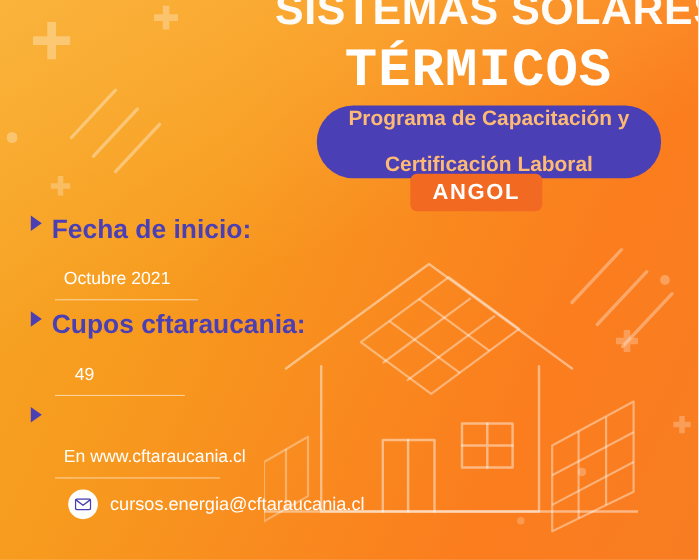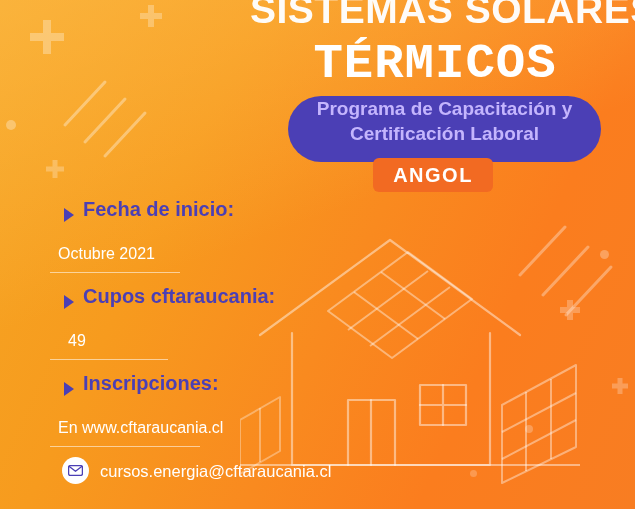--- a/index.html
+++ b/index.html
@@ -65,25 +65,25 @@
 
   
   .badge {
     position: absolute;
     top: 96px;
     left: 288px;
     width: 313px;
     height: 66px;
     background: #4b3fb5;
     border-radius: 33px;
-    color: #c4b5fd;
+    color: #fdba74;
     display: flex;
     flex-direction: column;
     align-items: center;
-    justify-content: flex-start;
+    justify-content: space-between;
     text-align: center;
     font-size: 19px;
     font-weight: bold;
     line-height: 25px;
   }
   .badge span { display: block; }
 
   .city-pill {
     position: absolute;
     top: 158px;
@@ -105,27 +105,26 @@
   .info {
     position: absolute;
     left: 28px;
     top: 196px;
     width: 390px;
     color: #ffffff;
   }
   .info-item { position: relative; margin-bottom: 4px; }
   .info-head {
     display: flex;
-    align-items: flex-end;
+    align-items: flex-start;
     gap: 9px;
-    font-size: 20px;
+    font-size: 24px;
     font-weight: bold;
     color: #4b3fb5;
     line-height: 26px;
-    margin-left: 36px;
   }
   .tri {
     width: 0; height: 0;
     border-left: 10px solid #4b3fb5;
     border-top: 7px solid transparent;
     border-bottom: 7px solid transparent;
     flex: none;
   }
   .info-value {
     font-size: 16px;
@@ -284,21 +283,20 @@
         <span class="tri"></span>
         <span>Cupos cftaraucania:</span>
       </div>
       <div class="info-value indent-more">49</div>
       <div class="rule w2"></div>
     </div>
 
     <div class="info-item">
       <div class="info-head">
         <span class="tri"></span>
-        <span>Inscripciones:</span>
       </div>
       <div class="info-value">En www.cftaraucania.cl</div>
       <div class="rule w3"></div>
     </div>
 
     <div class="info-item">
 
       <div class="contact-rows">
         <div class="contact-row">
           <span class="circle-icon">

